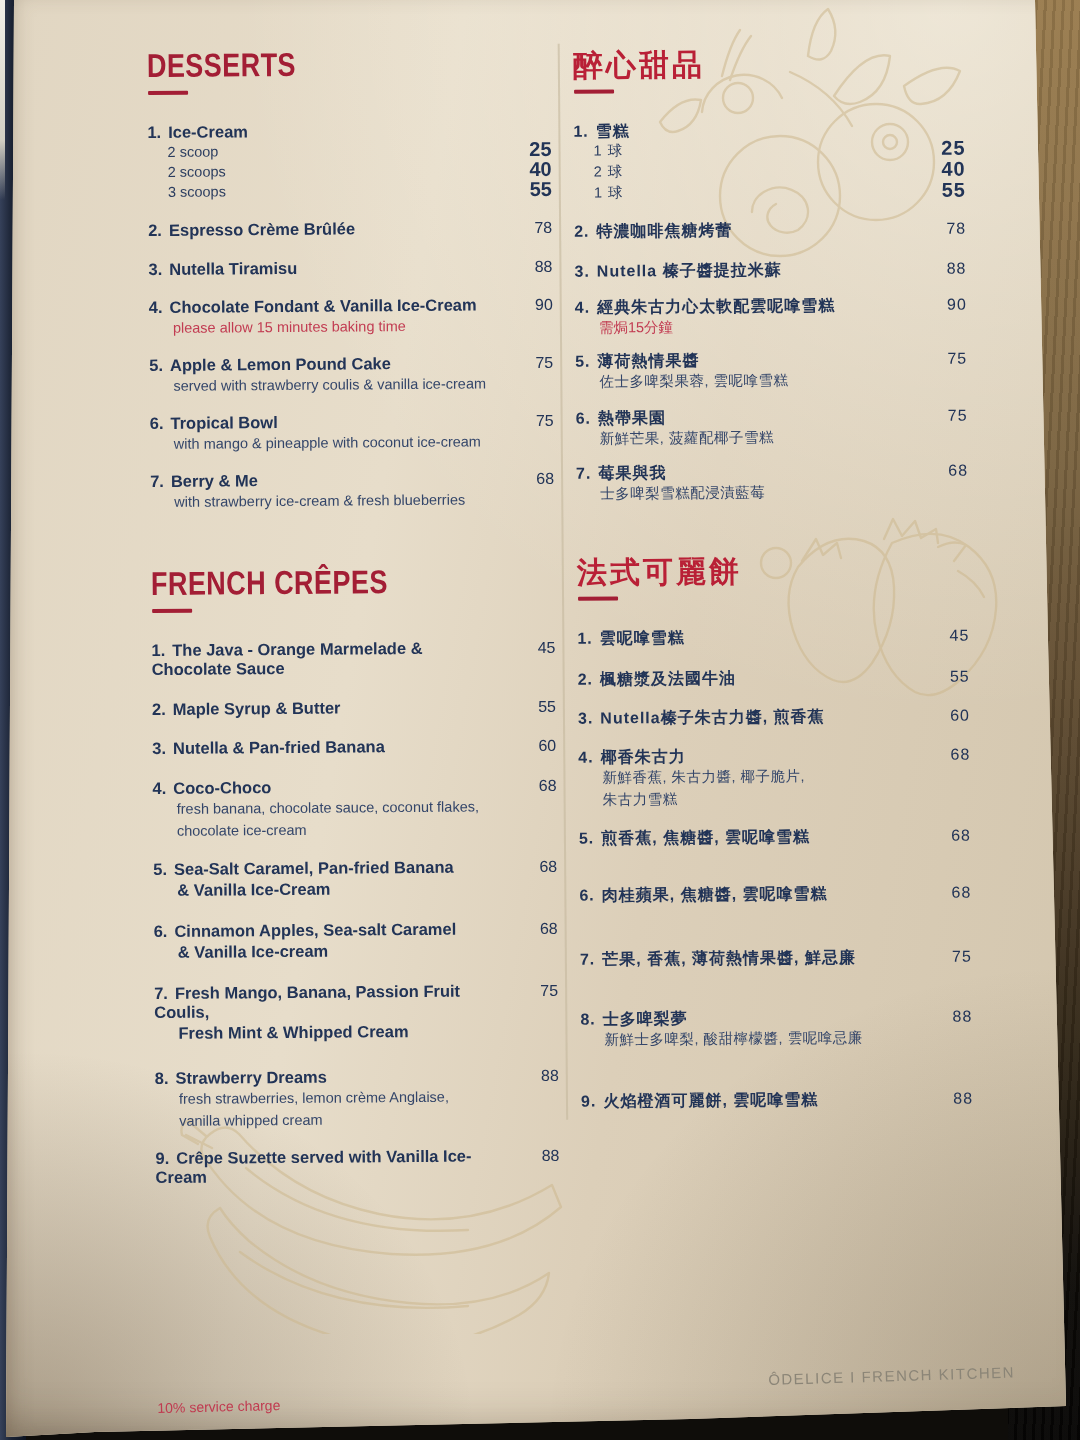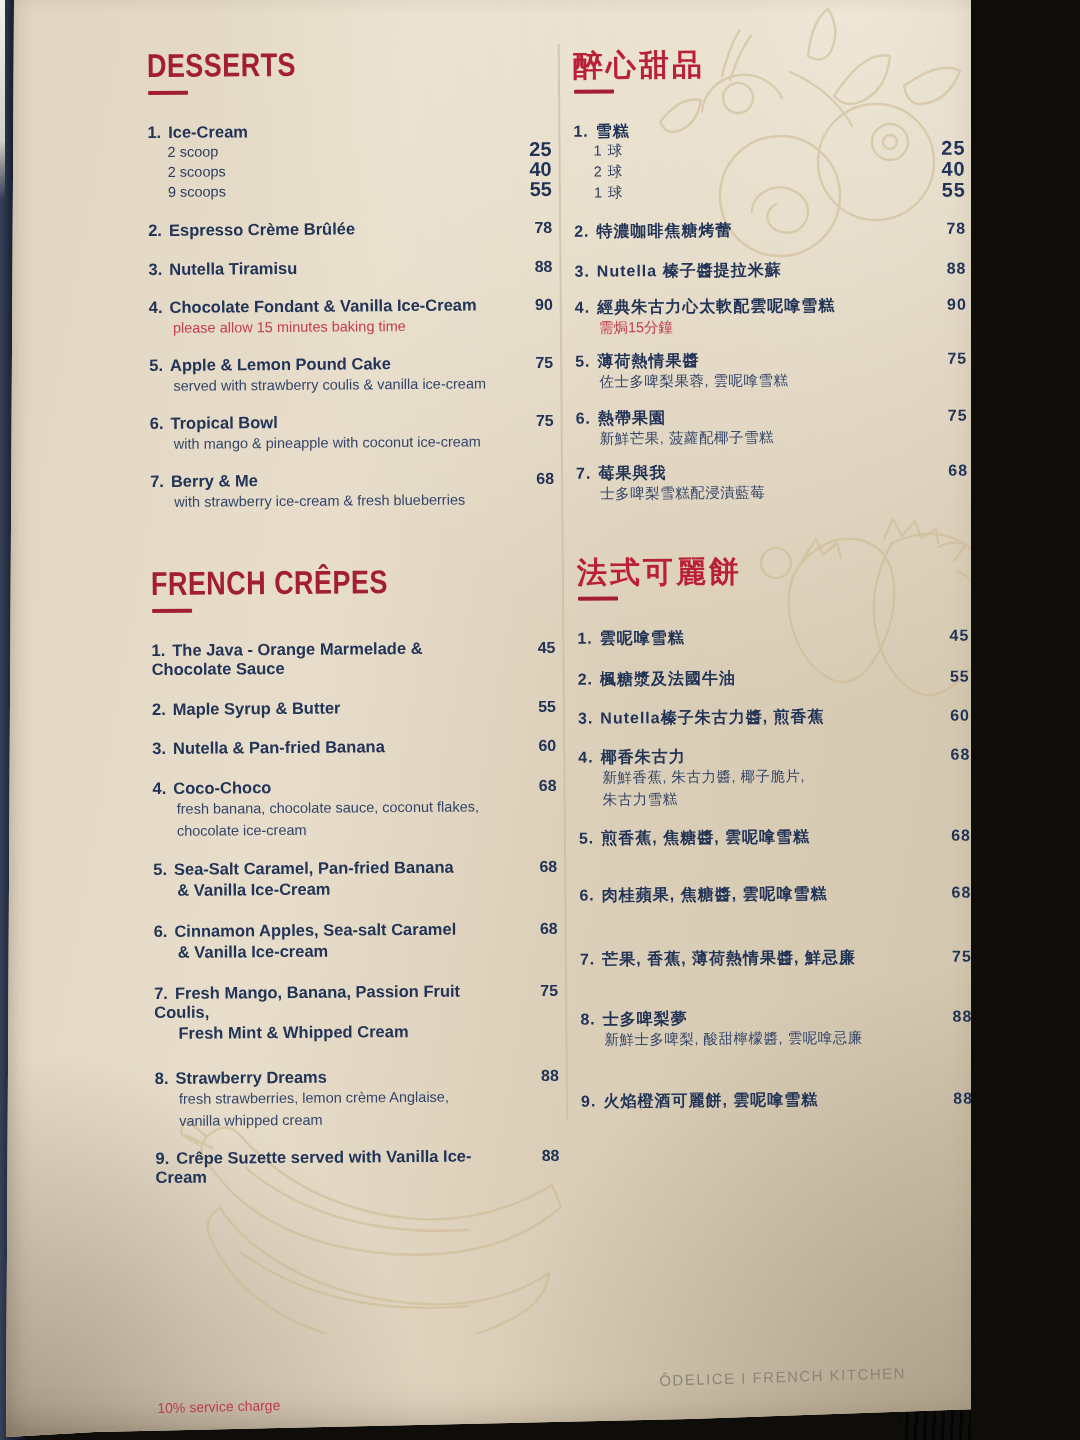--- a/index.html
+++ b/index.html
@@ -1,16 +1,16 @@
 <!DOCTYPE html>
 <html><head>
 <meta charset="utf-8">
 <style>
   html,body{margin:0;padding:0;background:#0f0d0a;}
-  .page{position:relative;width:971px;height:1440px;overflow:hidden;background:#0f0d0a;
+  .page{position:relative;width:1080px;height:1440px;overflow:hidden;background:#0f0d0a;
         font-family:"Liberation Sans","DejaVu Sans",sans-serif;}
   
   .wood{position:absolute;top:0;right:0;width:72px;height:100%;
         background:
           repeating-linear-gradient(93deg, rgba(0,0,0,.10) 0 3px, rgba(255,255,255,.03) 3px 9px),
           linear-gradient(178deg,#9a7c4e 0%,#8f744a 14%,#7a6340 32%,#5a472e 52%,#332818 72%,#0c0a07 90%,#060504 100%);}
   
   .binding{position:absolute;left:0;top:0;width:26px;height:100%;
         background:linear-gradient(90deg,#36415a 0%,#1b2334 45%,#0d1320 100%);}
   .sliver{position:absolute;left:0;top:0;width:5px;height:200px;
@@ -37,21 +37,21 @@
   .h-en{display:inline-block;color:#a31e35;font-weight:800;font-size:33px;line-height:38px;
         letter-spacing:.5px;transform:scaleX(.82);transform-origin:left center;white-space:nowrap;}
   .h-zh{display:inline-block;color:#b92036;font-weight:800;font-size:30px;line-height:36px;letter-spacing:3px;white-space:nowrap;}
   .h-under{width:40px;height:4px;background:#a31e35;border-radius:1px;margin:6px 0 28px 1px;}
   .sec2{margin-top:52px;}
   .mi{position:relative;}
   .iline{font-weight:bold;color:#223457;font-size:16.5px;line-height:19px;padding-right:54px;}
   .iline.cont{padding-left:24px;line-height:22px;}
   .zh .iline{font-size:16px;letter-spacing:1px;}
   .num{margin-right:7px;}
-  .price{position:absolute;right:0;top:0;font-weight:bold;color:#223457;font-size:16px;}
+  .price{position:absolute;right:0;top:0;font-weight:normal;color:#223457;font-size:16px;}
   .idesc{color:#34466a;font-size:14.5px;line-height:22px;padding-left:24px;font-weight:normal;}
   .zh .idesc{letter-spacing:.5px;}
   .inote{color:#c23c52;font-size:14.5px;line-height:22px;padding-left:24px;}
   .vline{display:flex;justify-content:space-between;padding-left:20px;line-height:20px;
          color:#2b3d60;font-size:14.5px;}
   .zh .vline{line-height:21px;letter-spacing:1px;}
   .vprice{font-weight:bold;color:#223457;font-size:20px;}
   .service{position:absolute;left:152px;top:1396px;color:#c03a50;font-size:14px;transform:rotate(-1deg);}
   .brand{position:absolute;right:70px;top:1370px;color:#8b8577;font-size:15px;letter-spacing:1.5px;transform:rotate(-1.3deg);}
 </style>
@@ -112,21 +112,21 @@
           <div class="iline"><span class="num">1.</span><span>Ice-Cream</span></div>
           <div class="vline">
               <span>2 scoop</span>
               <span class="vprice">25</span>
             </div>
           <div class="vline">
               <span>2 scoops</span>
               <span class="vprice">40</span>
             </div>
           <div class="vline">
-              <span>9 scoops</span>
+              <span>3 scoops</span>
               <span class="vprice">55</span>
             </div>
         </div>
 
         <div class="mi" style="margin-bottom:20px">
           <div class="iline"><span class="num">2.</span><span>Espresso Crème Brûlée</span><span class="price">78</span></div>
         </div>
 
         <div class="mi" style="margin-bottom:19px">
           <div class="iline"><span class="num">3.</span><span>Nutella Tiramisu</span><span class="price">88</span></div>

